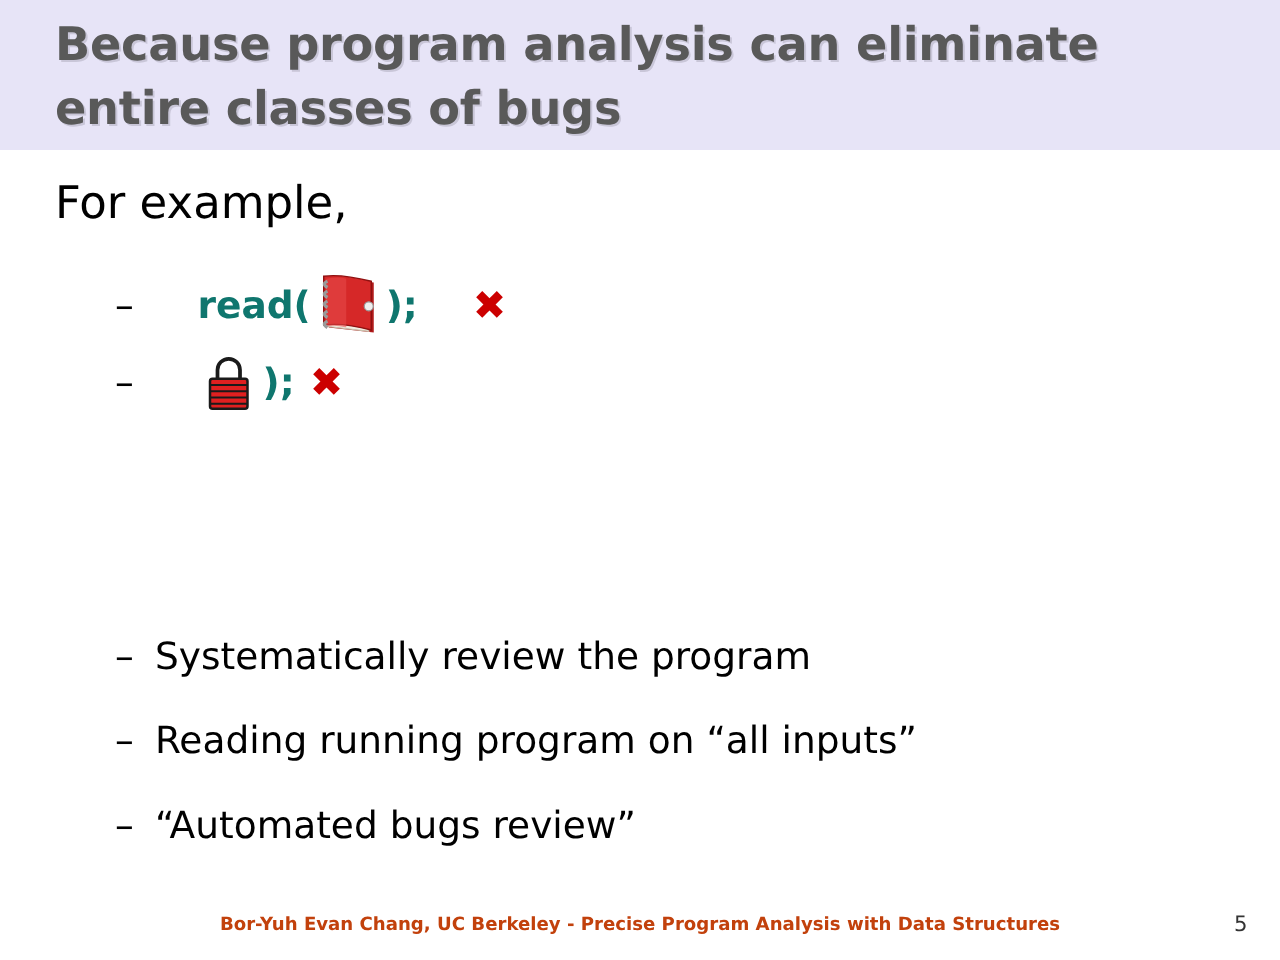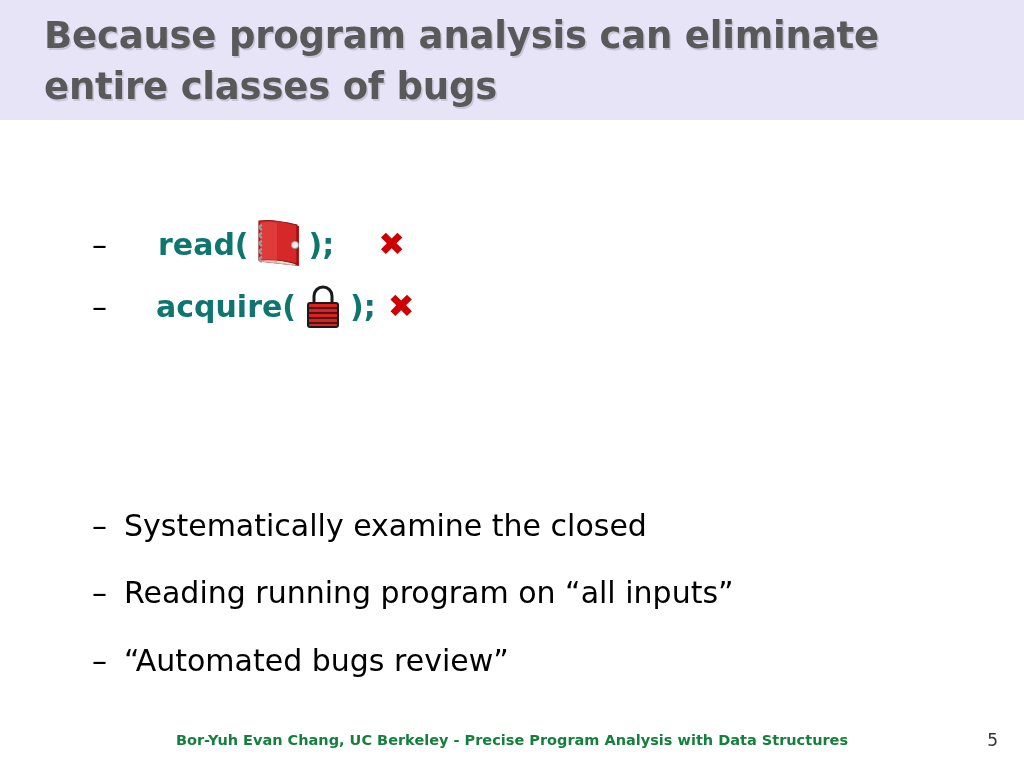--- a/index.html
+++ b/index.html
@@ -102,21 +102,21 @@
     top: 728px;
     width: 1024px;
     height: 40px;
   }
   .footer-text {
     position: absolute;
     left: 50%;
     transform: translateX(-50%);
     top: 4px;
     font-size: 14.5px;
-    color: #15803d;
+    color: #c2410c;
     white-space: nowrap;
     font-weight: bold;
   }
   .page-num {
     position: absolute;
     right: 26px;
     top: 2px;
     font-size: 17px;
     color: #333333;
   }
@@ -128,20 +128,21 @@
 </head>
 <body>
 
 <div class="slide">
 
   <div class="title-band"></div>
   <div class="title-text">Because program analysis can eliminate entire classes of bugs</div>
 
   <div class="body-area">
 
+    <div class="lvl1" style="top: 22px;">For example,</div>
 
     <div class="lvl2 row-items" style="top: 98px;">
       <span class="dash">–</span>
       <span style="display:inline-block; width:34px;"></span>
       <span class="code">read(</span>
       <span class="inline-icon book-icon" style="margin: 0 2px;">
         <svg width="56" height="52" viewBox="0 0 56 52" xmlns="http://www.w3.org/2000/svg">
 
           <path d="M12 4 L48 8 L48 48 L12 44 Z" fill="#b01a1a"></path>
 
@@ -164,21 +165,20 @@
         </svg>
       </span>
       <span class="code">);</span>
       <span style="display:inline-block; width:44px;"></span>
       <span class="xmark">✖</span>
     </div>
 
     <div class="lvl2 row-items" style="top: 162px;">
       <span class="dash">–</span>
       <span style="display:inline-block; width:32px;"></span>
-      <span class="code">acquire(</span>
       <span class="inline-icon lock-icon" style="margin: 0 6px;">
         <svg width="42" height="48" viewBox="0 0 42 48" xmlns="http://www.w3.org/2000/svg">
 
           <path d="M12 22 L12 14 a9 9 0 0 1 18 0 L30 22" fill="none" stroke="#1a1a1a" stroke-width="3"></path>
 
           <rect x="6" y="21" width="30" height="24" rx="2" fill="#e02020" stroke="#1a1a1a" stroke-width="2"></rect>
 
           <g stroke="#1a1a1a" stroke-width="1.6">
             <line x1="6" y1="26" x2="36" y2="26"></line>
             <line x1="6" y1="31" x2="36" y2="31"></line>
@@ -188,21 +188,21 @@
         </svg>
       </span>
       <span class="code">);</span>
       <span style="display:inline-block; width:12px;"></span>
       <span class="xmark">✖</span>
     </div>
 
 
     <div class="lvl2 row-items" style="top: 388px;">
       <span class="dash">–</span>
-      <span>Systematically examine the closed</span>
+      <span>Systematically review the program</span>
     </div>
 
     <div class="lvl2 row-items" style="top: 455px;">
       <span class="dash">–</span>
       <span>Reading running program on “all inputs”</span>
     </div>
 
     <div class="lvl2 row-items" style="top: 523px;">
       <span class="dash">–</span>
       <span>“Automated bugs review”</span>

